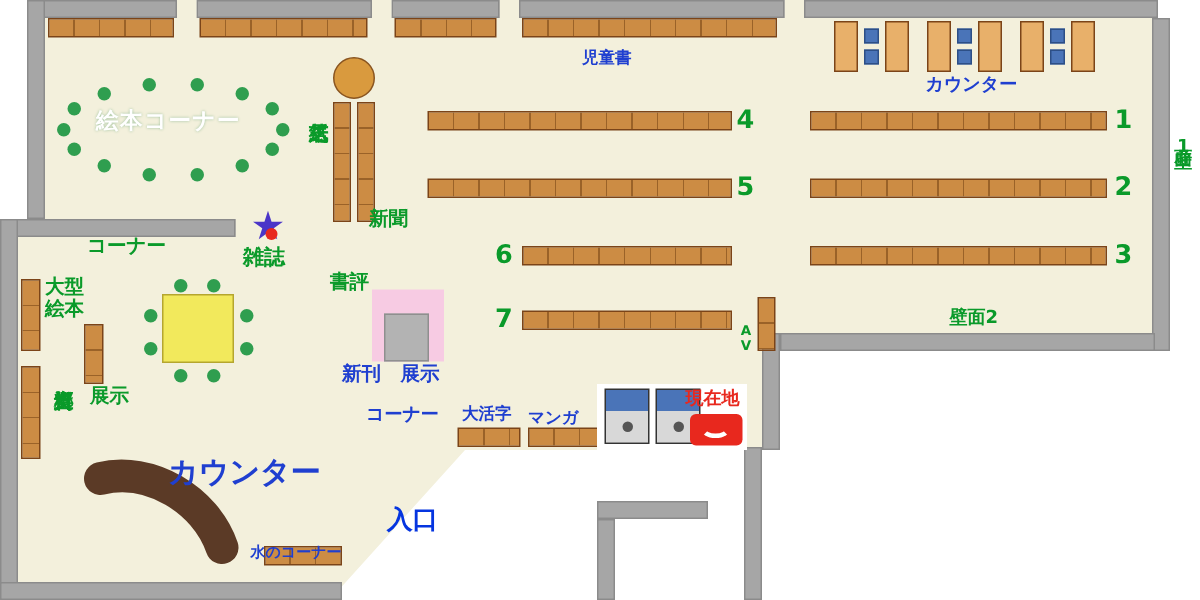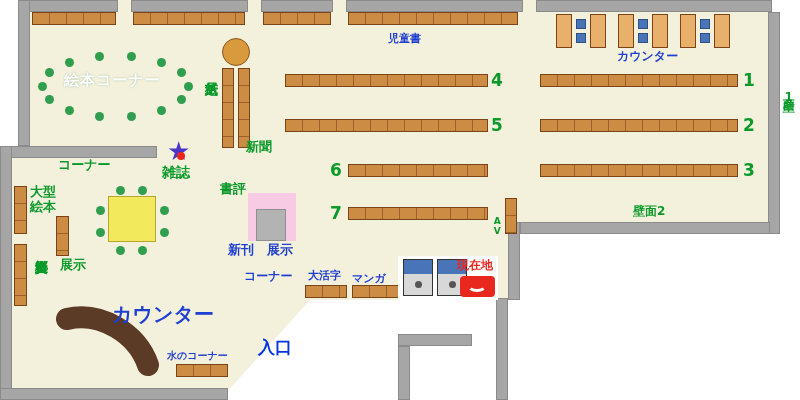--- a/index.html
+++ b/index.html
@@ -160,21 +160,21 @@
 絵本</span>
   <span class="lbl g vert" style="left:33px;top:250px">郷土資料</span>
   <span class="lbl g" style="left:60px;top:258px">展示</span>
   <span class="lbl g" style="left:220px;top:182px">書評</span>
   <span class="lbl b" style="left:228px;top:243px;font-size:13px">新刊　展示</span>
   <span class="lbl b" style="left:244px;top:270px">コーナー</span>
   <span class="lbl b" style="left:308px;top:270px;font-size:11px">大活字</span>
   <span class="lbl b" style="left:352px;top:273px;font-size:11px">マンガ</span>
   <span class="lbl r" style="left:457px;top:259px">現在地</span>
   <span class="lbl b" style="left:112px;top:303px;font-size:20px">カウンター</span>
-  <span class="lbl b" style="left:167px;top:350px;font-size:10px">水のコーナー</span>
+  <span class="lbl b" style="left:167px;top:363px;font-size:10px">水のコーナー</span>
   <span class="lbl b" style="left:258px;top:338px;font-size:17px;color:#0535e0">入口</span>
   <span class="lbl g vert" style="left:492px;top:216px;font-size:9px">AV</span>
 
   <span class="lbl num" style="left:491px;top:71px">4</span>
   <span class="lbl num" style="left:491px;top:116px">5</span>
   <span class="lbl num" style="left:330px;top:161px">6</span>
   <span class="lbl num" style="left:330px;top:204px">7</span>
   <span class="lbl num" style="left:743px;top:71px">1</span>
   <span class="lbl num" style="left:743px;top:116px">2</span>
   <span class="lbl num" style="left:743px;top:161px">3</span>

